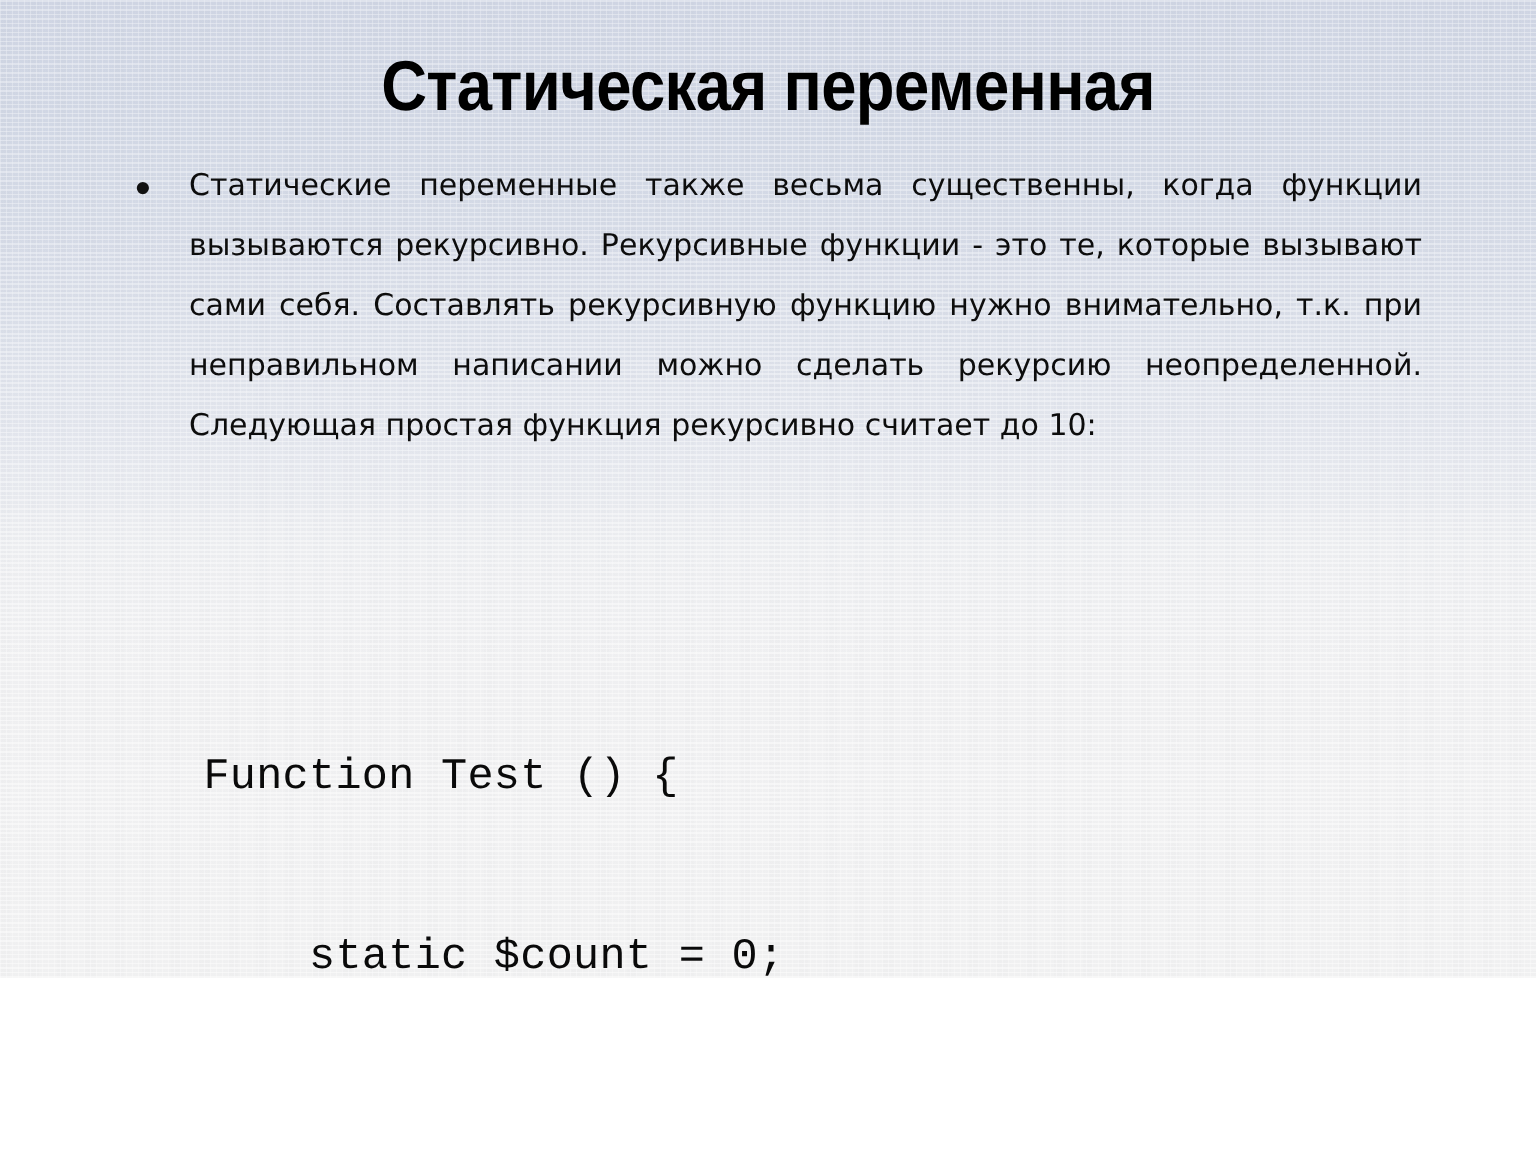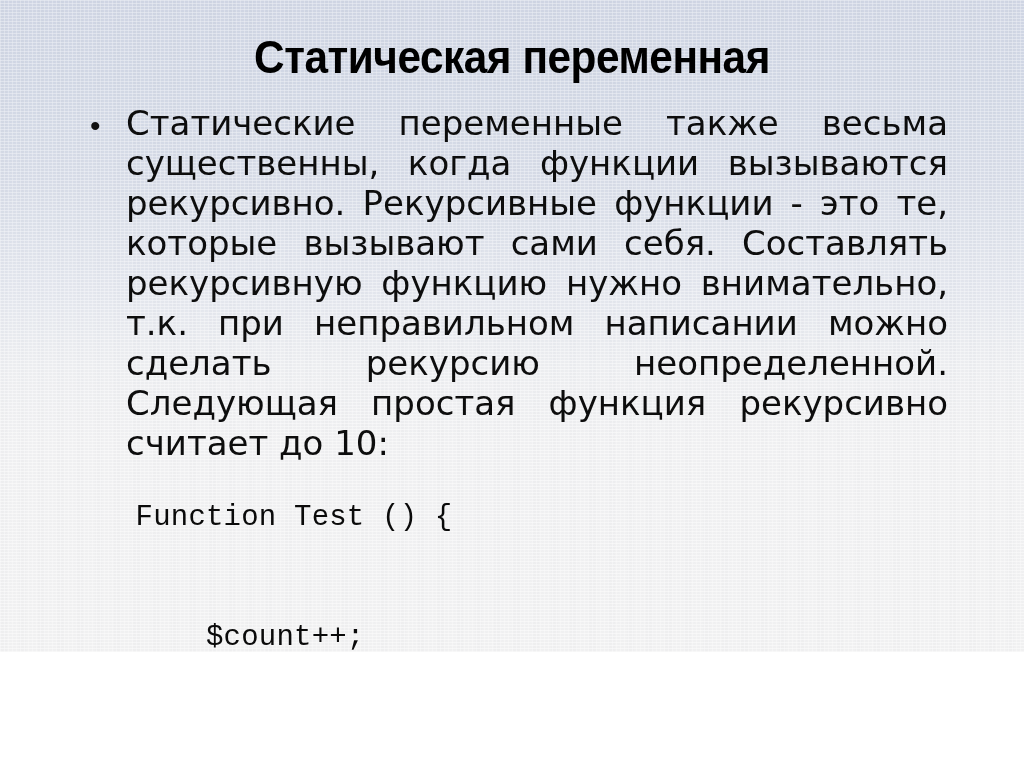--- a/index.html
+++ b/index.html
@@ -98,21 +98,21 @@
     font-size: 30px;
     line-height: 40px;
     color: #111111;
   }
 
   .bullet-text {
     display: block;
     text-align: justify;
     text-align-last: left;
     font-family: "DejaVu Sans", "Liberation Sans", sans-serif;
-    font-size: 34px;
+    font-size: 20px;
     line-height: 40px;
     color: #0d0d0d;
     word-spacing: 0px;
     hyphens: none;
   }
 
   .code-block {
     position: absolute;
     top: 418px;
     left: 118px;
@@ -142,20 +142,21 @@
 
     <div class="body-block">
       <div class="bullet-row">
         <span class="bullet-mark">•</span>
         <span class="bullet-text">Статические переменные также весьма существенны, когда функции вызываются рекурсивно. Рекурсивные функции - это те, которые вызывают сами себя. Составлять рекурсивную функцию нужно внимательно, т.к. при неправильном написании можно сделать рекурсию неопределенной. Следующая простая функция рекурсивно считает до 10:</span>
       </div>
     </div>
 
     <div class="code-block">
       <span class="code-line"> Function Test () {</span>
+      <span class="code-line">     static $count = 0;</span>
       <span class="code-line">     $count++;</span>
       
       
       
       
     </div>
 
   </div>
 </div>
 

